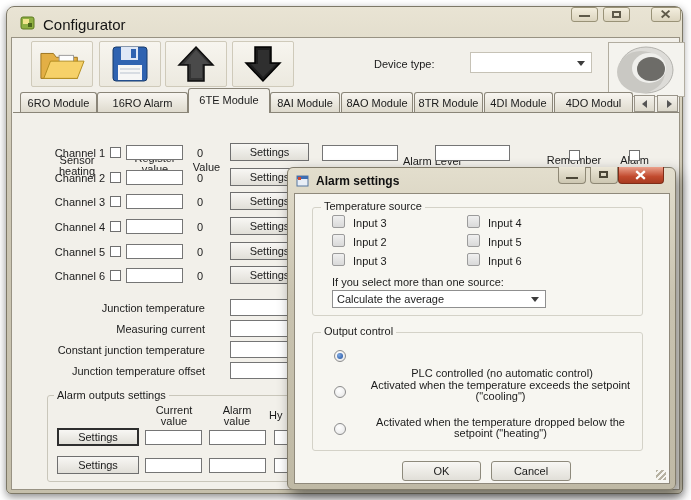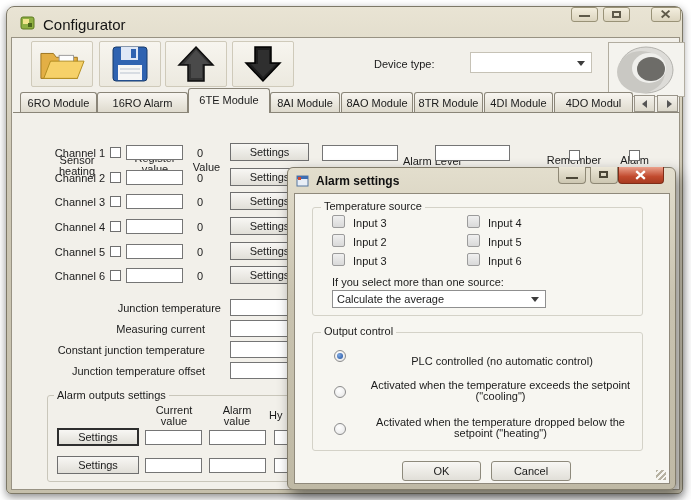--- a/index.html
+++ b/index.html
@@ -207,21 +207,21 @@
       <input class="abs tb" style="left: 113px; top: 131px; width: 57px; height: 15px;">
       <div class="abs center" style="left:179px;top:133px;width:16px">0</div>
       <div class="abs btn" style="left:217px;top:129px;width:79px;height:18px;line-height:17px">Settings</div>
 
       <div class="abs right" style="left:17px;top:157px;width:75px">Channel 6</div>
       <div class="abs cb" style="left:97px;top:157px"></div>
       <input class="abs tb" style="left: 113px; top: 155px; width: 57px; height: 15px;">
       <div class="abs center" style="left:179px;top:157px;width:16px">0</div>
       <div class="abs btn" style="left:217px;top:153px;width:79px;height:18px;line-height:17px">Settings</div>
 
-      <div class="abs right" style="left:35px;top:189px;width:173px">Junction temperature</div>
+      <div class="abs right" style="left:19px;top:189px;width:173px">Junction temperature</div>
       <input class="abs tb" style="left: 217px; top: 186px; width: 66px; height: 17px;">
       <div class="abs right" style="left:19px;top:210px;width:173px">Measuring current</div>
       <input class="abs tb" style="left: 217px; top: 207px; width: 66px; height: 17px;">
       <div class="abs right" style="left:19px;top:231px;width:173px">Constant junction temperature</div>
       <input class="abs tb" style="left: 217px; top: 228px; width: 66px; height: 17px;">
       <div class="abs right" style="left:19px;top:252px;width:173px">Junction temperature offset</div>
       <input class="abs tb" style="left: 217px; top: 249px; width: 66px; height: 17px;">
 
       <div class="abs groupbox" style="left:34px;top:282px;width:322px;height:87px"></div>
       <div class="abs grouplbl" style="left:41px;top:276px">Alarm outputs settings</div>
@@ -282,21 +282,21 @@
     <div class="abs" style="left:37px;top:82px">If you select more than one source:</div>
     <div class="abs" id="dlg-combo" style="left:37px;top:96px;width:214px;height:18px">
       <span>Calculate the average</span>
       <span class="combo-arrow"></span>
     </div>
 
     <div class="abs groupbox2" style="left:17px;top:138px;width:331px;height:119px"></div>
     <div class="abs grouplbl2" style="left:26px;top:131px">Output control</div>
 
     <div class="abs radio sel" style="left:39px;top:156px"></div>
-    <div class="abs pre" style="left:72px;top:162px;width:270px">PLC controlled (no automatic control)</div>
+    <div class="abs pre" style="left:72px;top:174px;width:270px">PLC controlled (no automatic control)</div>
 
     <div class="abs radio" style="left:39px;top:192px"></div>
     <div class="abs pre" style="left:58px;top:186px;width:295px">Activated when the temperature exceeds the setpoint
 ("cooling")</div>
 
     <div class="abs radio" style="left:39px;top:229px"></div>
     <div class="abs pre" style="left:58px;top:223px;width:295px">Activated when the temperature dropped below the
 setpoint ("heating")</div>
 
     <div class="abs btn" style="left:107px;top:267px;width:79px;height:20px;line-height:19px;border-radius:3px;border-color:#8e8a7c">OK</div>

